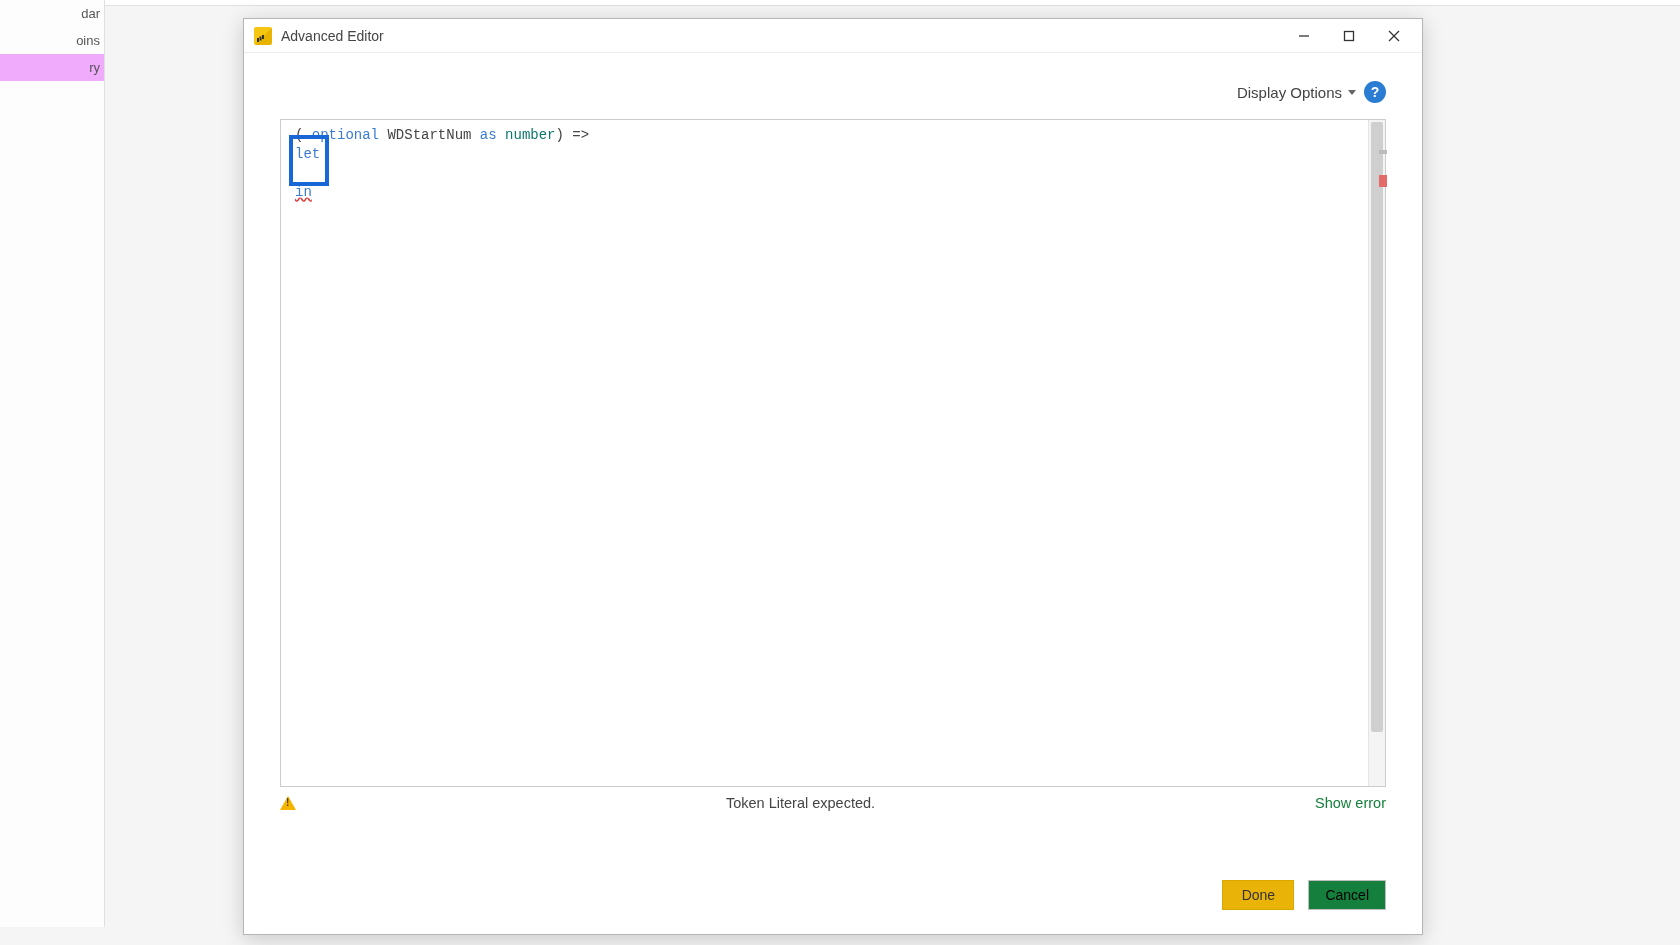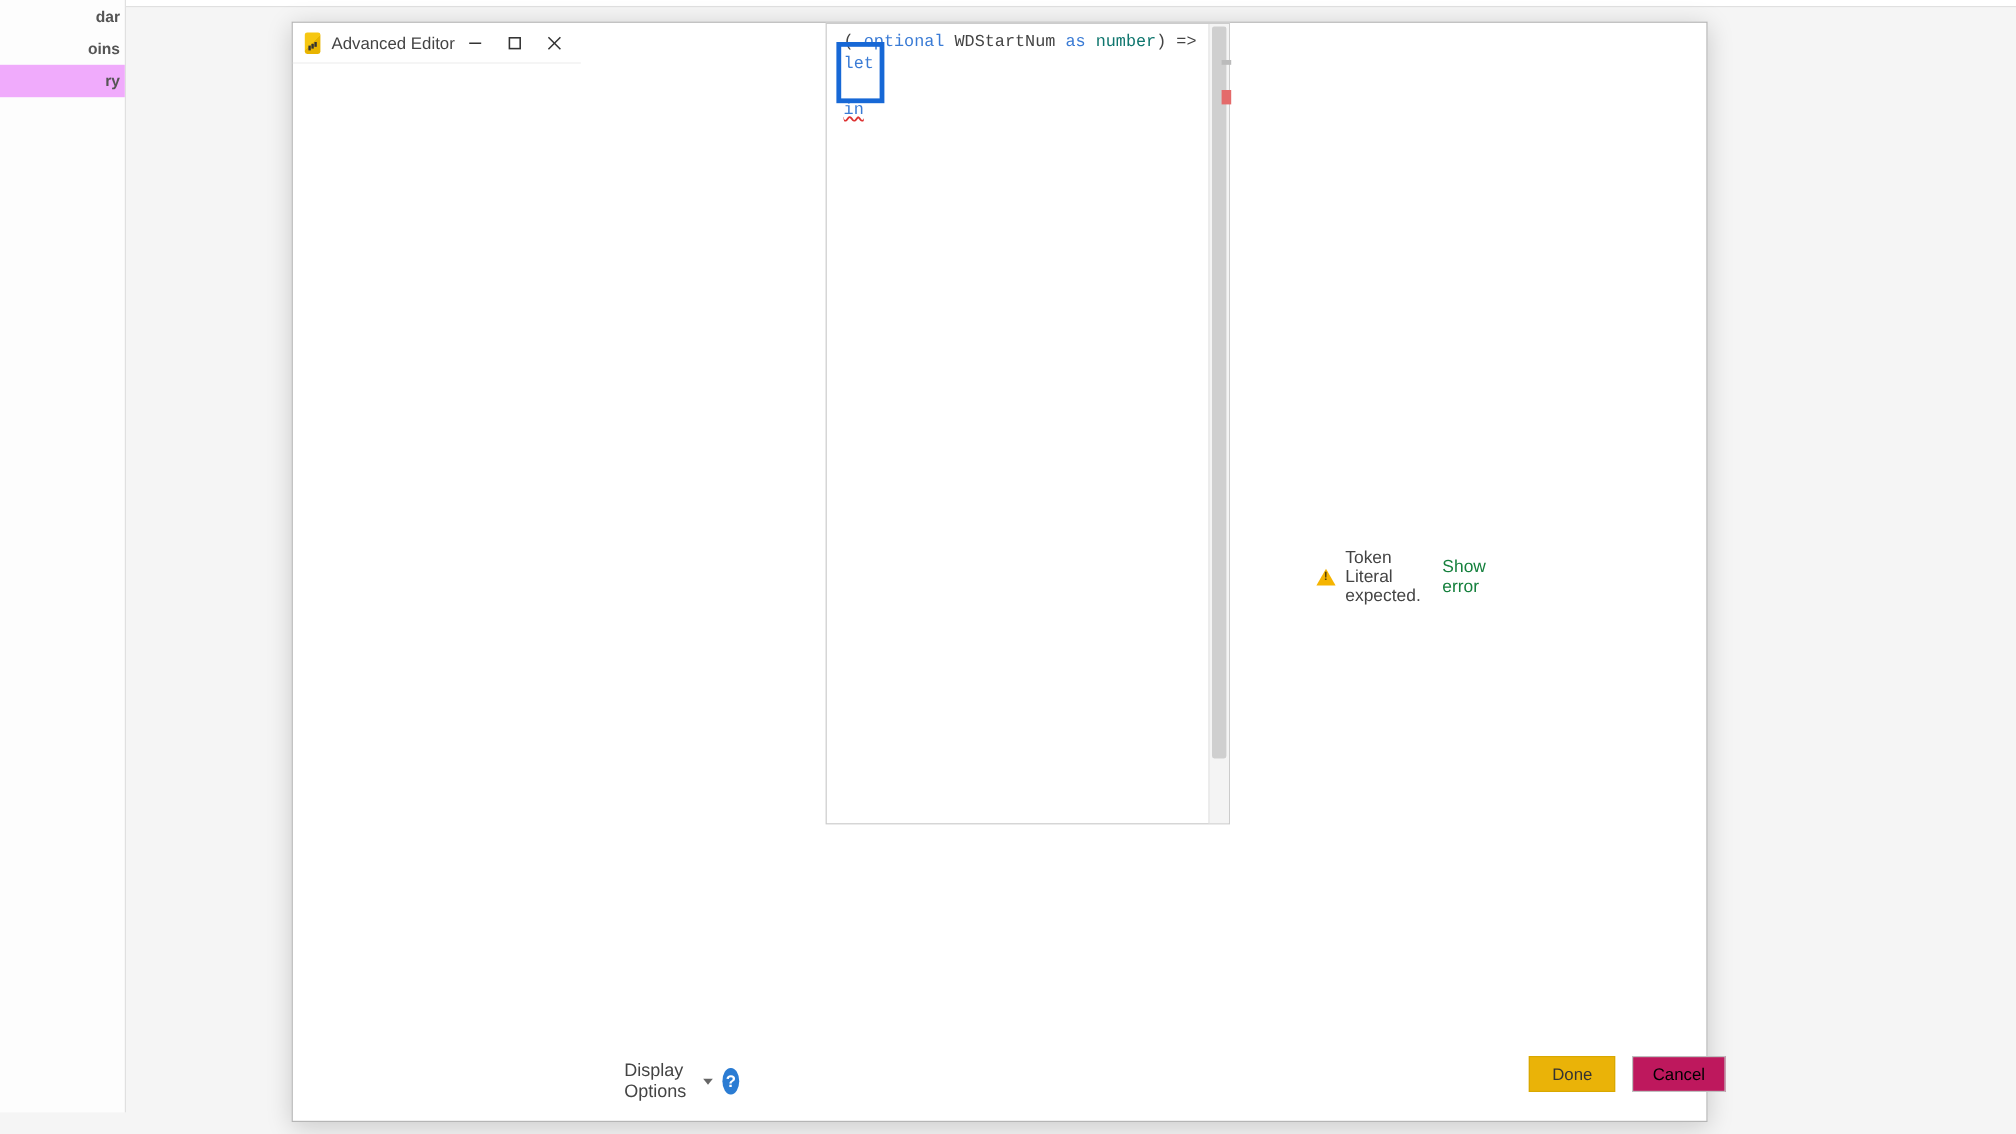--- a/index.html
+++ b/index.html
@@ -16,21 +16,20 @@
       overflow: hidden;
     }
     .bg-sidebar {
       position: absolute;
       left: 0;
       top: 0;
       width: 105px;
       height: 927px;
       background: #fdfdfd;
       border-right: 1px solid #e0e0e0;
-      font-weight: bold;
     }
     .bg-item {
       padding: 6px 4px;
       font-size: 13px;
       color: #555;
       border-bottom: 0;
       text-align: right;
       overflow: hidden;
       white-space: nowrap;
     }
@@ -49,21 +48,21 @@
     .dialog {
       position: absolute;
       left: 243px;
       top: 18px;
       width: 1180px;
       height: 917px;
       background: #fff;
       border: 1px solid #b5b5b5;
       box-shadow: 0 4px 20px rgba(0,0,0,0.18);
       display: flex;
-      flex-direction: row;
+      flex-direction: column;
     }
     .titlebar {
       height: 34px;
       display: flex;
       align-items: center;
       padding: 0 6px 0 10px;
       border-bottom: 1px solid #eee;
     }
     .app-icon {
       width: 18px;
@@ -251,21 +250,21 @@
       gap: 14px;
       padding: 28px 36px 24px 0;
       margin-top: auto;
     }
     .btn {
       min-width: 72px;
       height: 30px;
       padding: 0 16px;
       font-size: 14px;
       border: 1px solid #bfbfbf;
-      background: #be185d;
+      background: #15803d;
       cursor: pointer;
       display:flex;align-items:center;justify-content:center;
     }
     .btn.primary {
       background: #eab308;
       border-color: #d9a800;
       color: #333;
       font-weight: 500;
     }
   </style>

